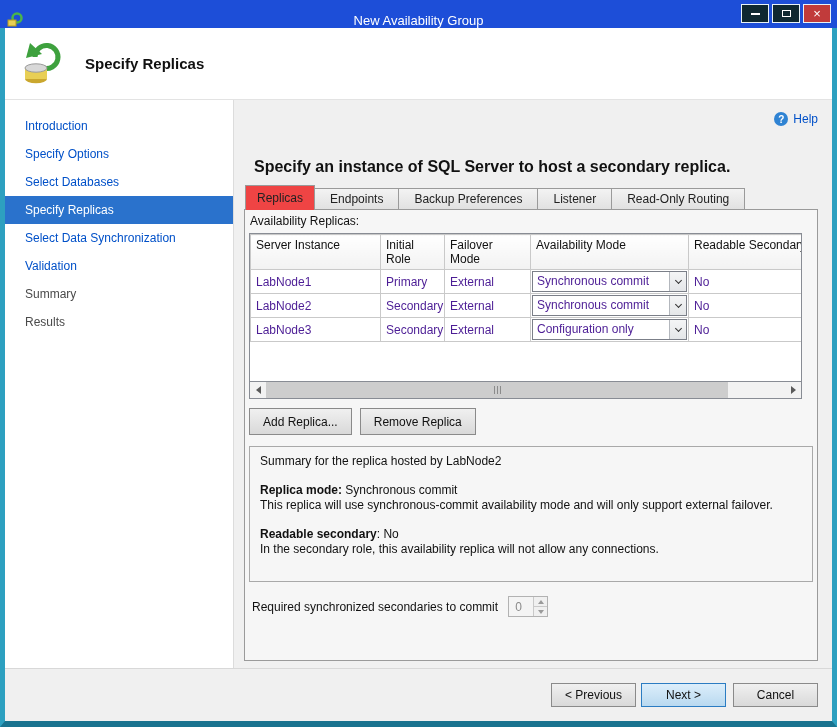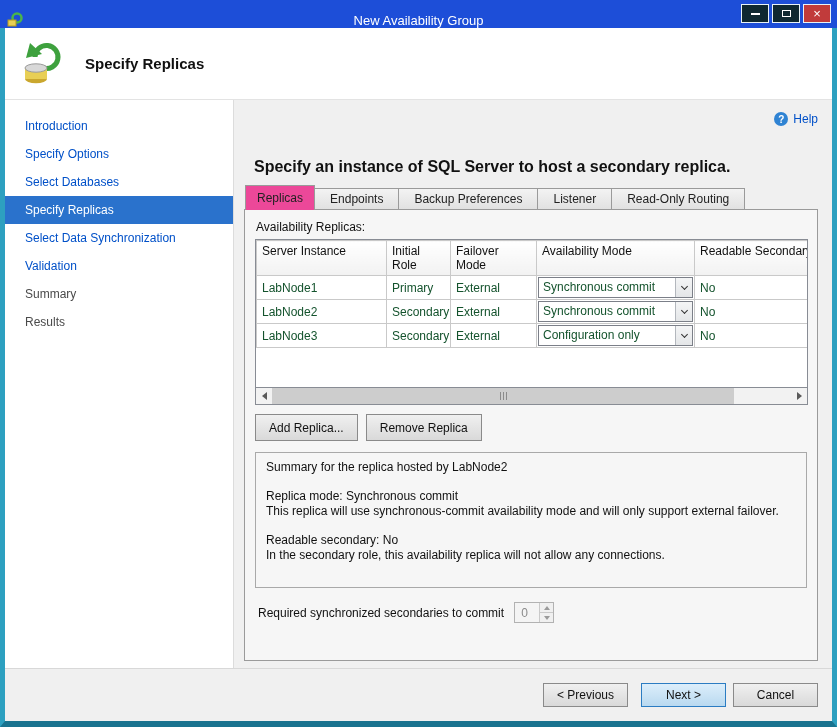--- a/index.html
+++ b/index.html
@@ -36,30 +36,30 @@
 
   .content { flex:1; padding:8px 14px 0 10px; min-width:0; }
   .help-row { display:flex; justify-content:flex-end; align-items:center; gap:5px; height:18px; margin-top:2px; cursor:pointer; }
   .help-icon { width:14px; height:14px; border-radius:50%; background:#2f83d3; color:#fff; font-size:10px; font-weight:bold; display:flex; align-items:center; justify-content:center; }
   .help-label { color:#0050c8; font-size:12px; }
   .instruction { margin:30px 0 0 10px; font-size:16px; font-weight:bold; height:15px; color:#111; }
 
   
   .tabs { display:flex; align-items:flex-end; margin-top:12px; padding-left:1px; position:relative; z-index:2; }
   .tab { font-size:12px; padding:3px 15px; border:1px solid #9a9a9a; border-bottom:none; background:linear-gradient(#f3f3f3,#e1e1e1); margin-right:-1px; color:#222; cursor:pointer; }
-  .tab.active { padding:5px 11px; background:#ec4899; margin-bottom:-1px; position:relative; z-index:3; }
-  .tabpage { position:relative; z-index:1; width:574px; height:452px; border:1px solid #9a9a9a; background:#f6f6f6; padding:10px; }
+  .tab.active { padding:5px 11px; background:#ef4444; margin-bottom:-1px; position:relative; z-index:3; }
+  .tabpage { position:relative; z-index:1; width:574px; height:452px; border:1px solid #9a9a9a; background:#f6f6f6; padding:4px; }
 
   .avail-label { font-size:12px; color:#111; margin:0 0 4px 1px; height:15px; }
 
   
   .grid-wrap { width:553px; height:149px; border:1px solid #888c94; background:#fff; overflow:hidden; }
   table.grid { border-collapse:collapse; table-layout:fixed; width:572px; font-size:12px; }
   .grid th { font-weight:normal; text-align:left; vertical-align:top; padding:3px 5px; border:1px solid #c9c9c9; background:linear-gradient(#ffffff,#f2f2f2); height:34px; color:#111; }
-  .grid td { padding:2px 5px; border:1px solid #c9c9c9; height:24px; background:#fff; color:#14532d; }
+  .grid td { padding:2px 5px; border:1px solid #c9c9c9; height:24px; background:#fff; color:#4c1d95; }
   .grid td.combo-cell { padding:1px; }
   .combo { display:flex; height:21px; border:1px solid #7b7f88; background:#fff; align-items:stretch; cursor:pointer; }
   .combo-text { flex:1; padding:0 4px; line-height:19px; font-size:12px; white-space:nowrap; overflow:hidden; }
   .combo-btn { flex:0 0 17px; border-left:1px solid #b3b7bd; background:linear-gradient(#f4f5f6,#e4e6e8); display:flex; align-items:center; justify-content:center; }
   .chevron { width:5px; height:5px; border-right:1px solid #333; border-bottom:1px solid #333; transform:rotate(45deg); margin-top:-2px; }
 
   
   .hscroll { width:553px; height:17px; border:1px solid #888c94; border-top:none; background:#f2f2f2; display:flex; align-items:stretch; }
   .scroll-btn { flex:0 0 16px; display:flex; align-items:center; justify-content:center; cursor:pointer; }
   .tri-left { width:0; height:0; border-top:4px solid transparent; border-bottom:4px solid transparent; border-right:5px solid #5a5a5a; }
@@ -69,36 +69,36 @@
   .scroll-track { flex:1; }
 
   
   .replica-buttons { display:flex; gap:8px; margin-top:9px; }
   .btn { font-family:inherit; font-size:12px; height:27px; padding:0 13px; background:linear-gradient(#f0f0f0,#d9d9d9); border:1px solid #8a8a8a; color:#111; cursor:pointer; }
 
   
   .summary-box { margin-top:11px; border:1px solid #a9a9a9; background:#f6f6f6; padding:7px 10px; font-size:12px; color:#111; height:136px; line-height:1.3; }
   .summary-title { font-weight:normal; }
   .sum-block { margin-top:13px; }
-  .bold { font-weight:normal;margin-top:39px; }
+  .bold { font-weight:bold;margin-top:39px; }
 
   
   .quorum-row { display:flex; align-items:center; gap:10px; margin:14px 0 0 3px; font-size:12px; color:#111; }
   .spinner { display:flex; width:40px; height:21px; border:1px solid #b2b2b2; background:#f4f4f4; }
   .spinner-value { flex:1; padding:3px 0 0 6px; color:#8a8a8a; font-size:12px; }
   .spinner-arrows { flex:0 0 14px; display:flex; flex-direction:column; border-left:1px solid #c9c9c9; }
   .spin-btn { flex:1; display:flex; align-items:center; justify-content:center; background:#f0f0f0; }
   .spin-btn + .spin-btn { border-top:1px solid #c9c9c9; }
   .tri-up { width:0; height:0; border-left:3px solid transparent; border-right:3px solid transparent; border-bottom:4px solid #9a9a9a; }
   .tri-down { width:0; height:0; border-left:3px solid transparent; border-right:3px solid transparent; border-top:4px solid #9a9a9a; }
 
   
   .footer { flex:0 0 53px; border-top:1px solid #d8d8d8; background:#f0f0f0; display:flex; align-items:center; justify-content:flex-end; gap:5px; padding-right:14px; }
   .fbtn { font-family:inherit; width:85px; height:24px; font-size:12px; background:linear-gradient(#f0f0f0,#d9d9d9); border:1px solid #8a8a8a; color:#111; cursor:pointer; }
-  .fbtn.default { background:linear-gradient(#dcEEfb,#b9d9f0); background:linear-gradient(#dceefb,#b9d9f0); border:1px solid #2b7cc2;margin-left:8px; }
+  .fbtn.default { background:linear-gradient(#dcEEfb,#b9d9f0); background:linear-gradient(#dceefb,#b9d9f0); border:1px solid #2b7cc2; }
 </style>
 </head>
 <body>
 
 <div class="window">
 
   <div class="titlebar">
     <svg class="app-icon" viewBox="0 0 16 16">
       <circle cx="10" cy="6" r="4.5" fill="none" stroke="#4ab54a" stroke-width="2.5"></circle>
       <rect x="1" y="8" width="8" height="6" fill="#e8cf55" stroke="#b49a20"></rect>

